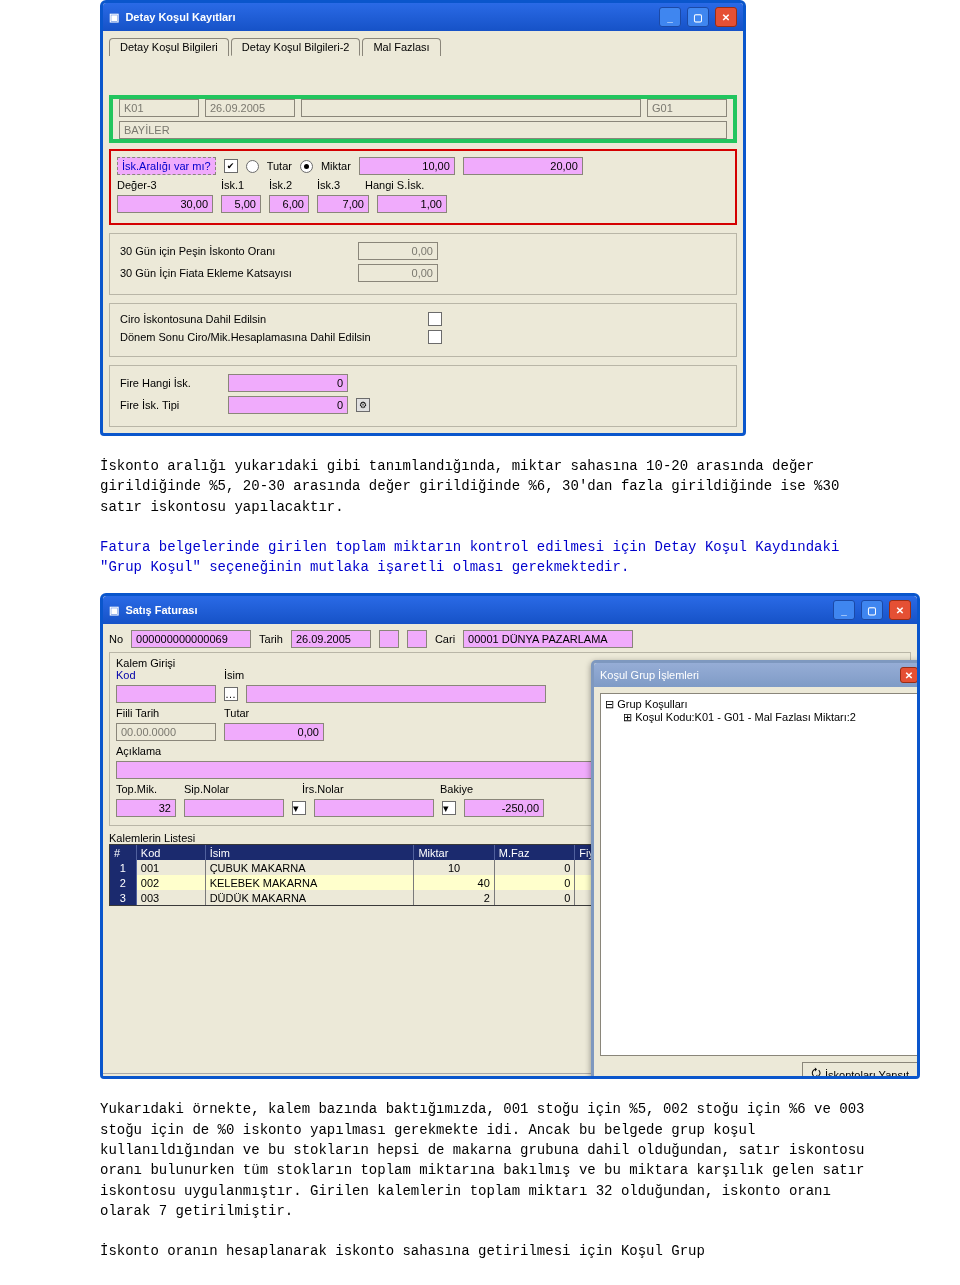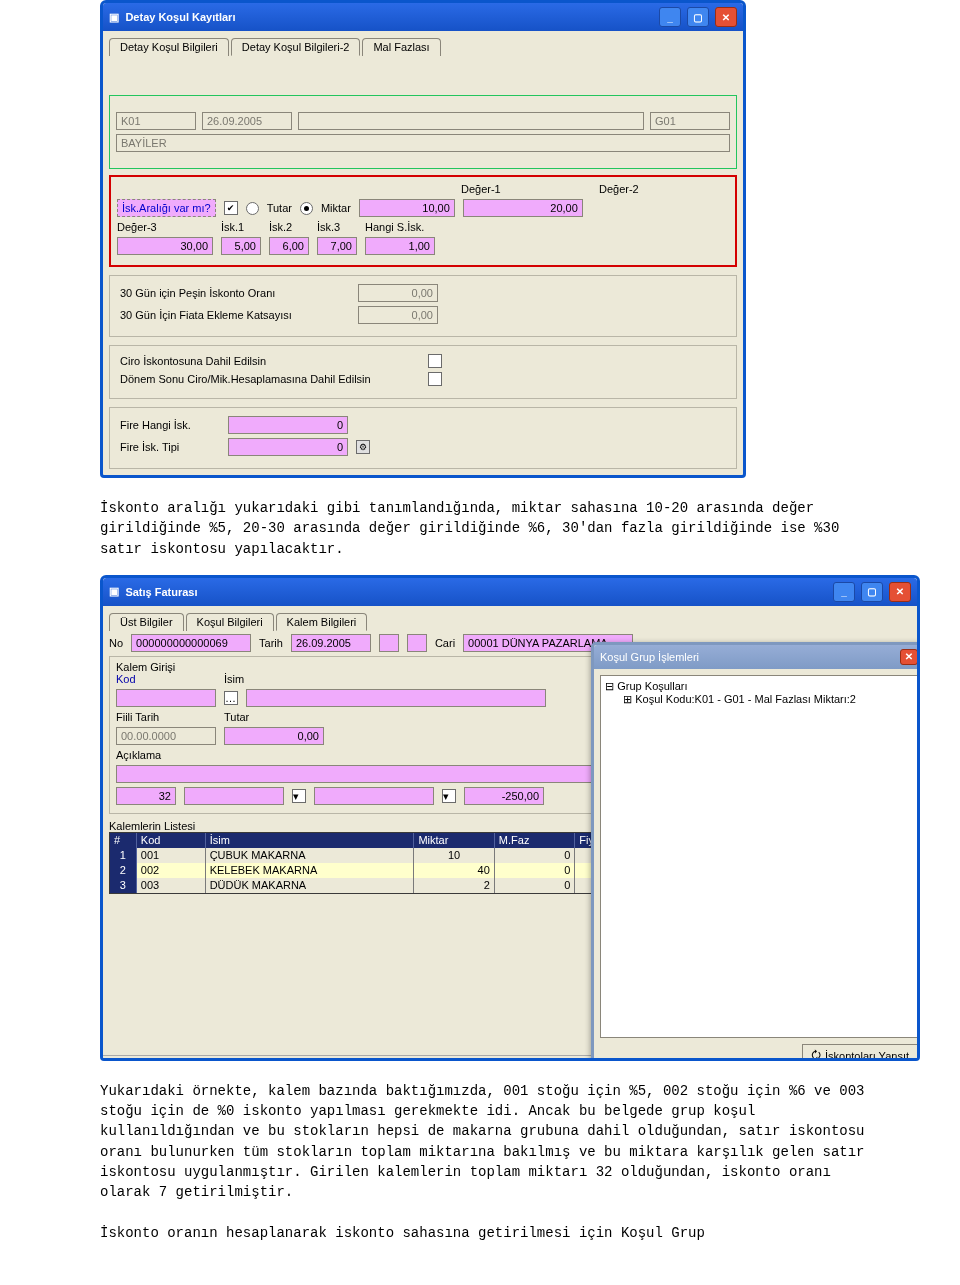--- a/index.html
+++ b/index.html
@@ -17,21 +17,21 @@
   .textbox { background:#ece9d8; border:1px solid #8a867a; height:18px; box-sizing:border-box; padding:0 4px; display:flex; align-items:center; color:#7a786f; font-family: Tahoma, sans-serif; font-size:11px; }
   .white { background:#f0abfc; color:#000; }
   .wlab { font-family: Tahoma, sans-serif; font-size:11px; }
   .redbox { border:2px solid #d40000; padding:6px; margin-top:6px; }
   .row { display:flex; gap:8px; align-items:center; margin-bottom:4px; }
   .chk { width:12px; height:12px; border:1px solid #6b6b6b; background:#fff; display:inline-flex; align-items:center; justify-content:center; font-size:9px; line-height:1; }
   .radio { width:11px; height:11px; border:1px solid #6b6b6b; border-radius:50%; background:#fff; display:inline-flex; align-items:center; justify-content:center; }
   .radio.sel::after { content:""; width:5px; height:5px; background:#000; border-radius:50%; }
   .rightnum { justify-content:flex-end; }
   .groupbox { border:1px solid #b9b6a7; margin-top:8px; padding:8px 10px; }
-  .gb-top { border:1px solid #22c55e; padding:16px 6px;margin-top:40px; }
+  .gb-top { border:4px solid #22c55e; padding:0 6px;margin-top:40px; }
   
   .screenshot2 { margin-left:70px; width:820px; }
   .sf-frame { background:#ece9d8; border:3px solid #0a56cc; border-radius:6px 6px 4px 4px; font-family: Tahoma, sans-serif; font-size:11px; position:relative; height:480px; overflow:hidden; }
   .sf-body { padding:6px; position:relative; height:calc(100% - 26px); }
   .kg-group { border:1px solid #b9b6a7; padding:4px 6px; margin-top:2px; }
   .subtab { display:flex; gap:2px; margin-bottom:4px; }
   .kl-table { width:640px; border:1px solid #3a3a3a; font-family: Tahoma, sans-serif; font-size:11px; }
   .kl-table th, .kl-table td { border-right:1px solid #7a7a7a; padding:0 4px; height:15px; white-space:nowrap; }
   .kl-table thead th { background:#1b2a6e; color:#fff; font-weight:normal; text-align:left; border-color:#51619e; }
   .kl-table .rownum { background:#1b2a6e; color:#fff; width:14px; text-align:center; border-color:#51619e; }
@@ -70,47 +70,41 @@
         <div class="textbox" style="flex:1"></div>
         <div class="textbox" style="width:80px">G01</div>
       </div>
       <div class="infields" style="margin-top:4px">
         <div class="textbox" style="flex:1">BAYİLER</div>
       </div>
     </div>
 
     <div class="redbox">
       <div class="row">
-        <span style="width:200px"></span>
-        <span style="flex:1"></span>
-        <span class="wlab" style="width:130px">Değer-1</span>
-        <span class="wlab" style="width:130px">Değer-2</span>
-      </div>
-      <div class="row">
         <span class="textbox white" style="color:#0000cc;border-style:dashed;">İsk.Aralığı var mı?</span>
         <span class="chk">✔</span>
         <span class="radio"></span>
         <span class="wlab">Tutar</span>
         <span class="radio sel"></span>
         <span class="wlab">Miktar</span>
         <span class="textbox white rightnum" style="width:96px">10,00</span>
         <span class="textbox white rightnum" style="width:120px">20,00</span>
       </div>
       <div class="row">
         <span class="wlab" style="width:96px">Değer-3</span>
         <span class="wlab" style="width:40px">İsk.1</span>
         <span class="wlab" style="width:40px">İsk.2</span>
         <span class="wlab" style="width:40px">İsk.3</span>
         <span class="wlab">Hangi S.İsk.</span>
       </div>
       <div class="row">
         <span class="textbox white rightnum" style="width:96px">30,00</span>
         <span class="textbox white rightnum" style="width:40px">5,00</span>
         <span class="textbox white rightnum" style="width:40px">6,00</span>
-        <span class="textbox white rightnum" style="width:40px">7,00</span>
+        <span class="textbox white rightnum" style="width:52px">7,00</span>
         <span class="textbox white rightnum" style="width:70px">1,00</span>
       </div>
     </div>
 
     <div class="groupbox">
       <div class="row">
         <span class="wlab" style="width:230px">30 Gün için Peşin İskonto Oranı</span>
         <span class="textbox rightnum" style="width:80px">0,00</span>
       </div>
       <div class="row">
@@ -139,37 +133,33 @@
         <span class="wlab" style="width:100px">Fire İsk. Tipi</span>
         <span class="textbox white rightnum" style="width:120px">0</span>
         <span class="mini-icon" style="background:#e0e0e0; font-size:9px; text-align:center; line-height:12px;">⚙</span>
       </div>
     </div>
 
   </div>
 </div>
 
 <div class="prose">İskonto aralığı yukarıdaki gibi tanımlandığında, miktar sahasına 10-20 arasında değer girildiğinde %5, 20-30 arasında değer girildiğinde %6, 30'dan fazla girildiğinde ise %30 satır iskontosu yapılacaktır.</div>
+<div class="prose" style="color:#0000cc">Fatura belgelerinde girilen toplam miktarın kontrol edilmesi için Detay Koşul Kaydındaki "Grup Koşul" seçeneğinin mutlaka işaretli olması gerekmektedir.</div>
 
 <div class="screenshot2" style="margin-top:16px;">
  <div class="sf-frame">
   <div class="titlebar">
     <span>▣</span>
     <span>Satış Faturası</span>
     <span class="spacer"></span>
     <span class="winbtn">_</span>
     <span class="winbtn">▢</span>
     <span class="winbtn close">✕</span>
   </div>
   <div class="sf-body">
-    <div class="subtab">
-      <div class="tab">Üst Bilgiler</div>
-      <div class="tab">Koşul Bilgileri</div>
-      <div class="tab active">Kalem Bilgileri</div>
-    </div>
     <div class="row">
       <span class="wlab">No</span>
       <span class="textbox white" style="width:120px">000000000000069</span>
       <span class="wlab">Tarih</span>
       <span class="textbox white" style="width:80px">26.09.2005</span>
       <span class="textbox white" style="width:20px"></span>
       <span class="textbox white" style="width:20px"></span>
       <span class="wlab">Cari</span>
       <span class="textbox white" style="width:170px">00001 DÜNYA PAZARLAMA</span>
     </div>
@@ -192,20 +182,26 @@
       <div class="row">
         <span class="textbox" style="width:100px">00.00.0000</span>
         <span class="textbox white rightnum" style="width:100px">0,00</span>
       </div>
       <div class="row">
               <span class="wlab">Açıklama</span>
             </div>
       <div class="row">
               <span class="textbox white" style="width:500px"></span>
             </div>
+      <div class="row">
+        <span class="wlab" style="width:60px">Top.Mik.</span>
+        <span class="wlab" style="width:110px">Sip.Nolar</span>
+        <span class="wlab" style="width:130px">İrs.Nolar</span>
+        <span class="wlab">Bakiye</span>
+      </div>
       <div class="row">
         <span class="textbox white rightnum" style="width:60px">32</span>
         <span class="textbox white" style="width:100px"></span>
               <span class="mini-icon">▾</span>
         <span class="textbox white" style="width:120px"></span>
               <span class="mini-icon">▾</span>
         <span class="textbox white rightnum" style="width:80px">-250,00</span>
       </div>
     </div>
 

